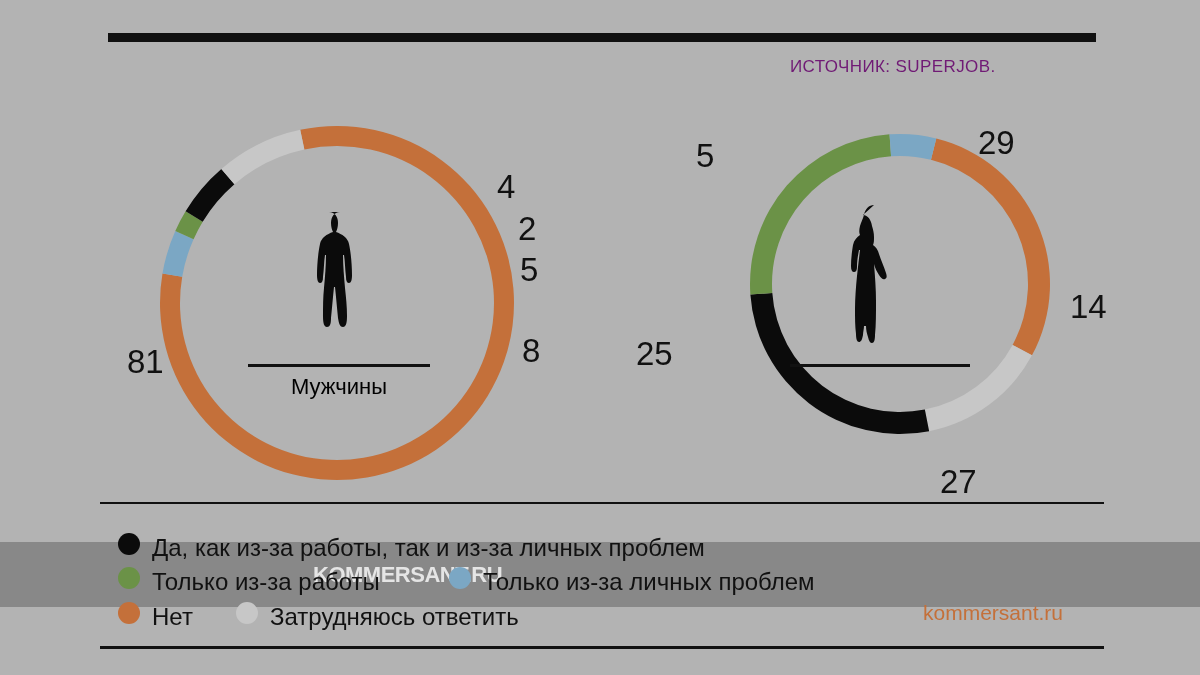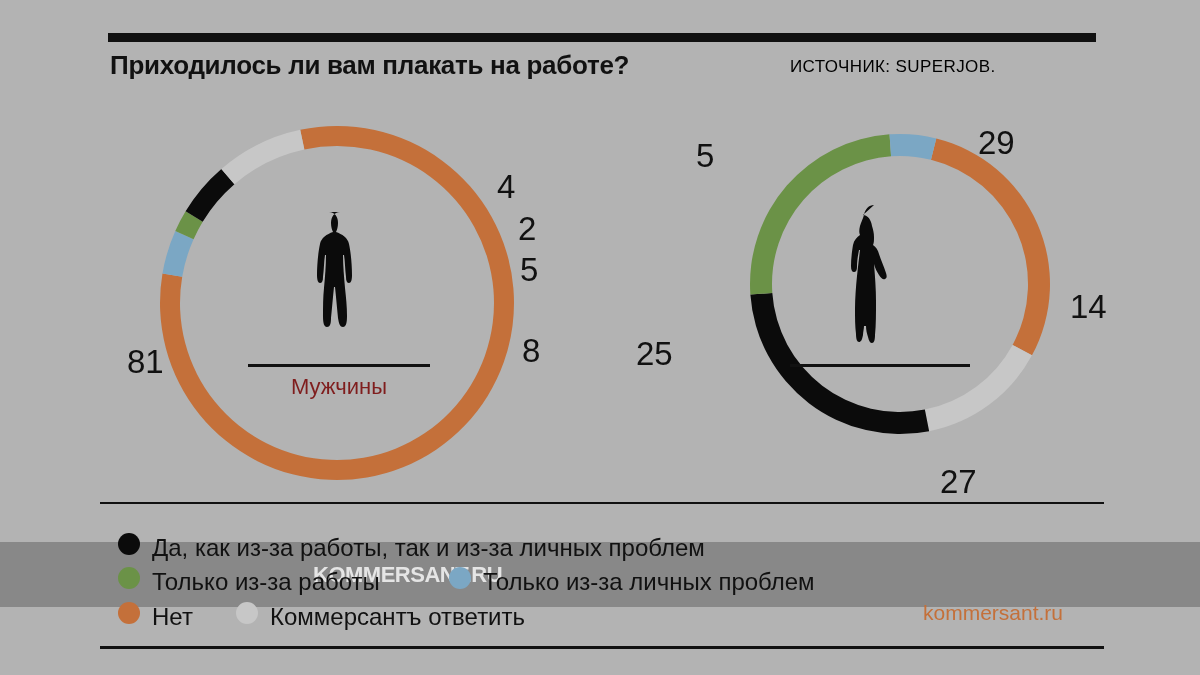--- a/index.html
+++ b/index.html
@@ -25,35 +25,35 @@
     background:#111;
   }
 
   .title {
     position:absolute; left:110px; top:50px;
     font-size:26px; font-weight:bold; color:#111;
     letter-spacing:-0.3px; white-space:nowrap;
   }
   .source {
     position:absolute; left:790px; top:57px;
-    font-size:17px; color:#000000; letter-spacing:0.4px;
+    font-size:17px; color:#701a75; letter-spacing:0.4px;
     white-space:nowrap;
   }
 
   .donut { position:absolute; }
   .donut svg { display:block; overflow:visible; }
 
   .figure { position:absolute; }
   .figure svg { display:block; }
 
   .ring-label-line {
     position:absolute; height:3px; background:#111;
   }
   .ring-label-text {
-    position:absolute; font-size:22px; color:#7f1d1d; text-align:center;
+    position:absolute; font-size:22px; color:#000000; text-align:center;
     white-space:nowrap;
   }
 
   .val {
     position:absolute; font-size:33px; color:#111;
     white-space:nowrap; line-height:1;
   }
 
   .wm-band {
     position:absolute; left:0; top:542px; width:1200px; height:65px;
@@ -86,21 +86,20 @@
     font-size:21px; color:#c4703a; white-space:nowrap;
   }
 </style>
 </head>
 <body>
 
 <div id="stage">
 
   <div class="rule-top"></div>
 
-  <div class="title">Приходилось ли вам плакать на работе?</div>
   <div class="source">ИСТОЧНИК: SUPERJOB.</div>
 
   <div class="donut" style="left:160px; top:126px;">
     <svg width="354" height="354" viewBox="0 0 354 354">
       <g id="men-arcs">
           <path d="M140.19963072525664,3.8678746701164073A177,177 0 1 1 2.4787014385206305,147.48193183124988L22.198622179930737,150.8173067655719A157,157 0 1 0 144.35786454161183,23.43082668479252Z" fill="#c4703a"></path>
           <path d="M2.4787014385206305,147.48193183124988A177,177 0 0 1 15.302453997259619,105.00761417558343L33.57336315011162,113.14234703709943A157,157 0 0 0 22.198622179930737,150.8173067655719Z" fill="#7ba7c4"></path>
           <path d="M15.302453997259619,105.00761417558343A177,177 0 0 1 25.6005259515903,85.30921934095599L42.707811154800424,95.6697595284186A157,157 0 0 0 33.57336315011162,113.14234703709943Z" fill="#6b9247"></path>
           <path d="M25.6005259515903,85.30921934095599A177,177 0 0 1 61.344553093751315,43.01187514963914L74.41296517355342,58.15177626267426A157,157 0 0 0 42.707811154800424,95.6697595284186Z" fill="#0b0b0b"></path>
           <path d="M61.344553093751315,43.01187514963914A177,177 0 0 1 140.19963072525653,3.8678746701164073L144.35786454161172,23.43082668479252A157,157 0 0 0 74.41296517355342,58.15177626267426Z" fill="#c7c7c7"></path>
@@ -161,20 +160,20 @@
     <div class="lg-dot" style="left: 118px; top: 567px; background: rgb(107, 146, 71);"></div>
     <div class="lg-txt" style="left:152px; top:568px;">Только из-за работы</div>
 
     <div class="lg-dot" style="left: 449px; top: 567px; background: rgb(123, 167, 196);"></div>
     <div class="lg-txt" style="left:483px; top:568px;">Только из-за личных проблем</div>
 
     <div class="lg-dot" style="left: 118px; top: 602px; background: rgb(196, 112, 58);"></div>
     <div class="lg-txt" style="left:152px; top:603px;">Нет</div>
 
     <div class="lg-dot" style="left: 236px; top: 602px; background: rgb(199, 199, 199);"></div>
-    <div class="lg-txt" style="left:270px; top:603px;">Коммерсантъ ответить</div>
+    <div class="lg-txt" style="left:270px; top:603px;">Затрудняюсь ответить</div>
   </div>
 
   <div class="site-url">kommersant.ru</div>
 
   <div class="rule-bottom"></div>
 
 </div>
 
 </body></html>

